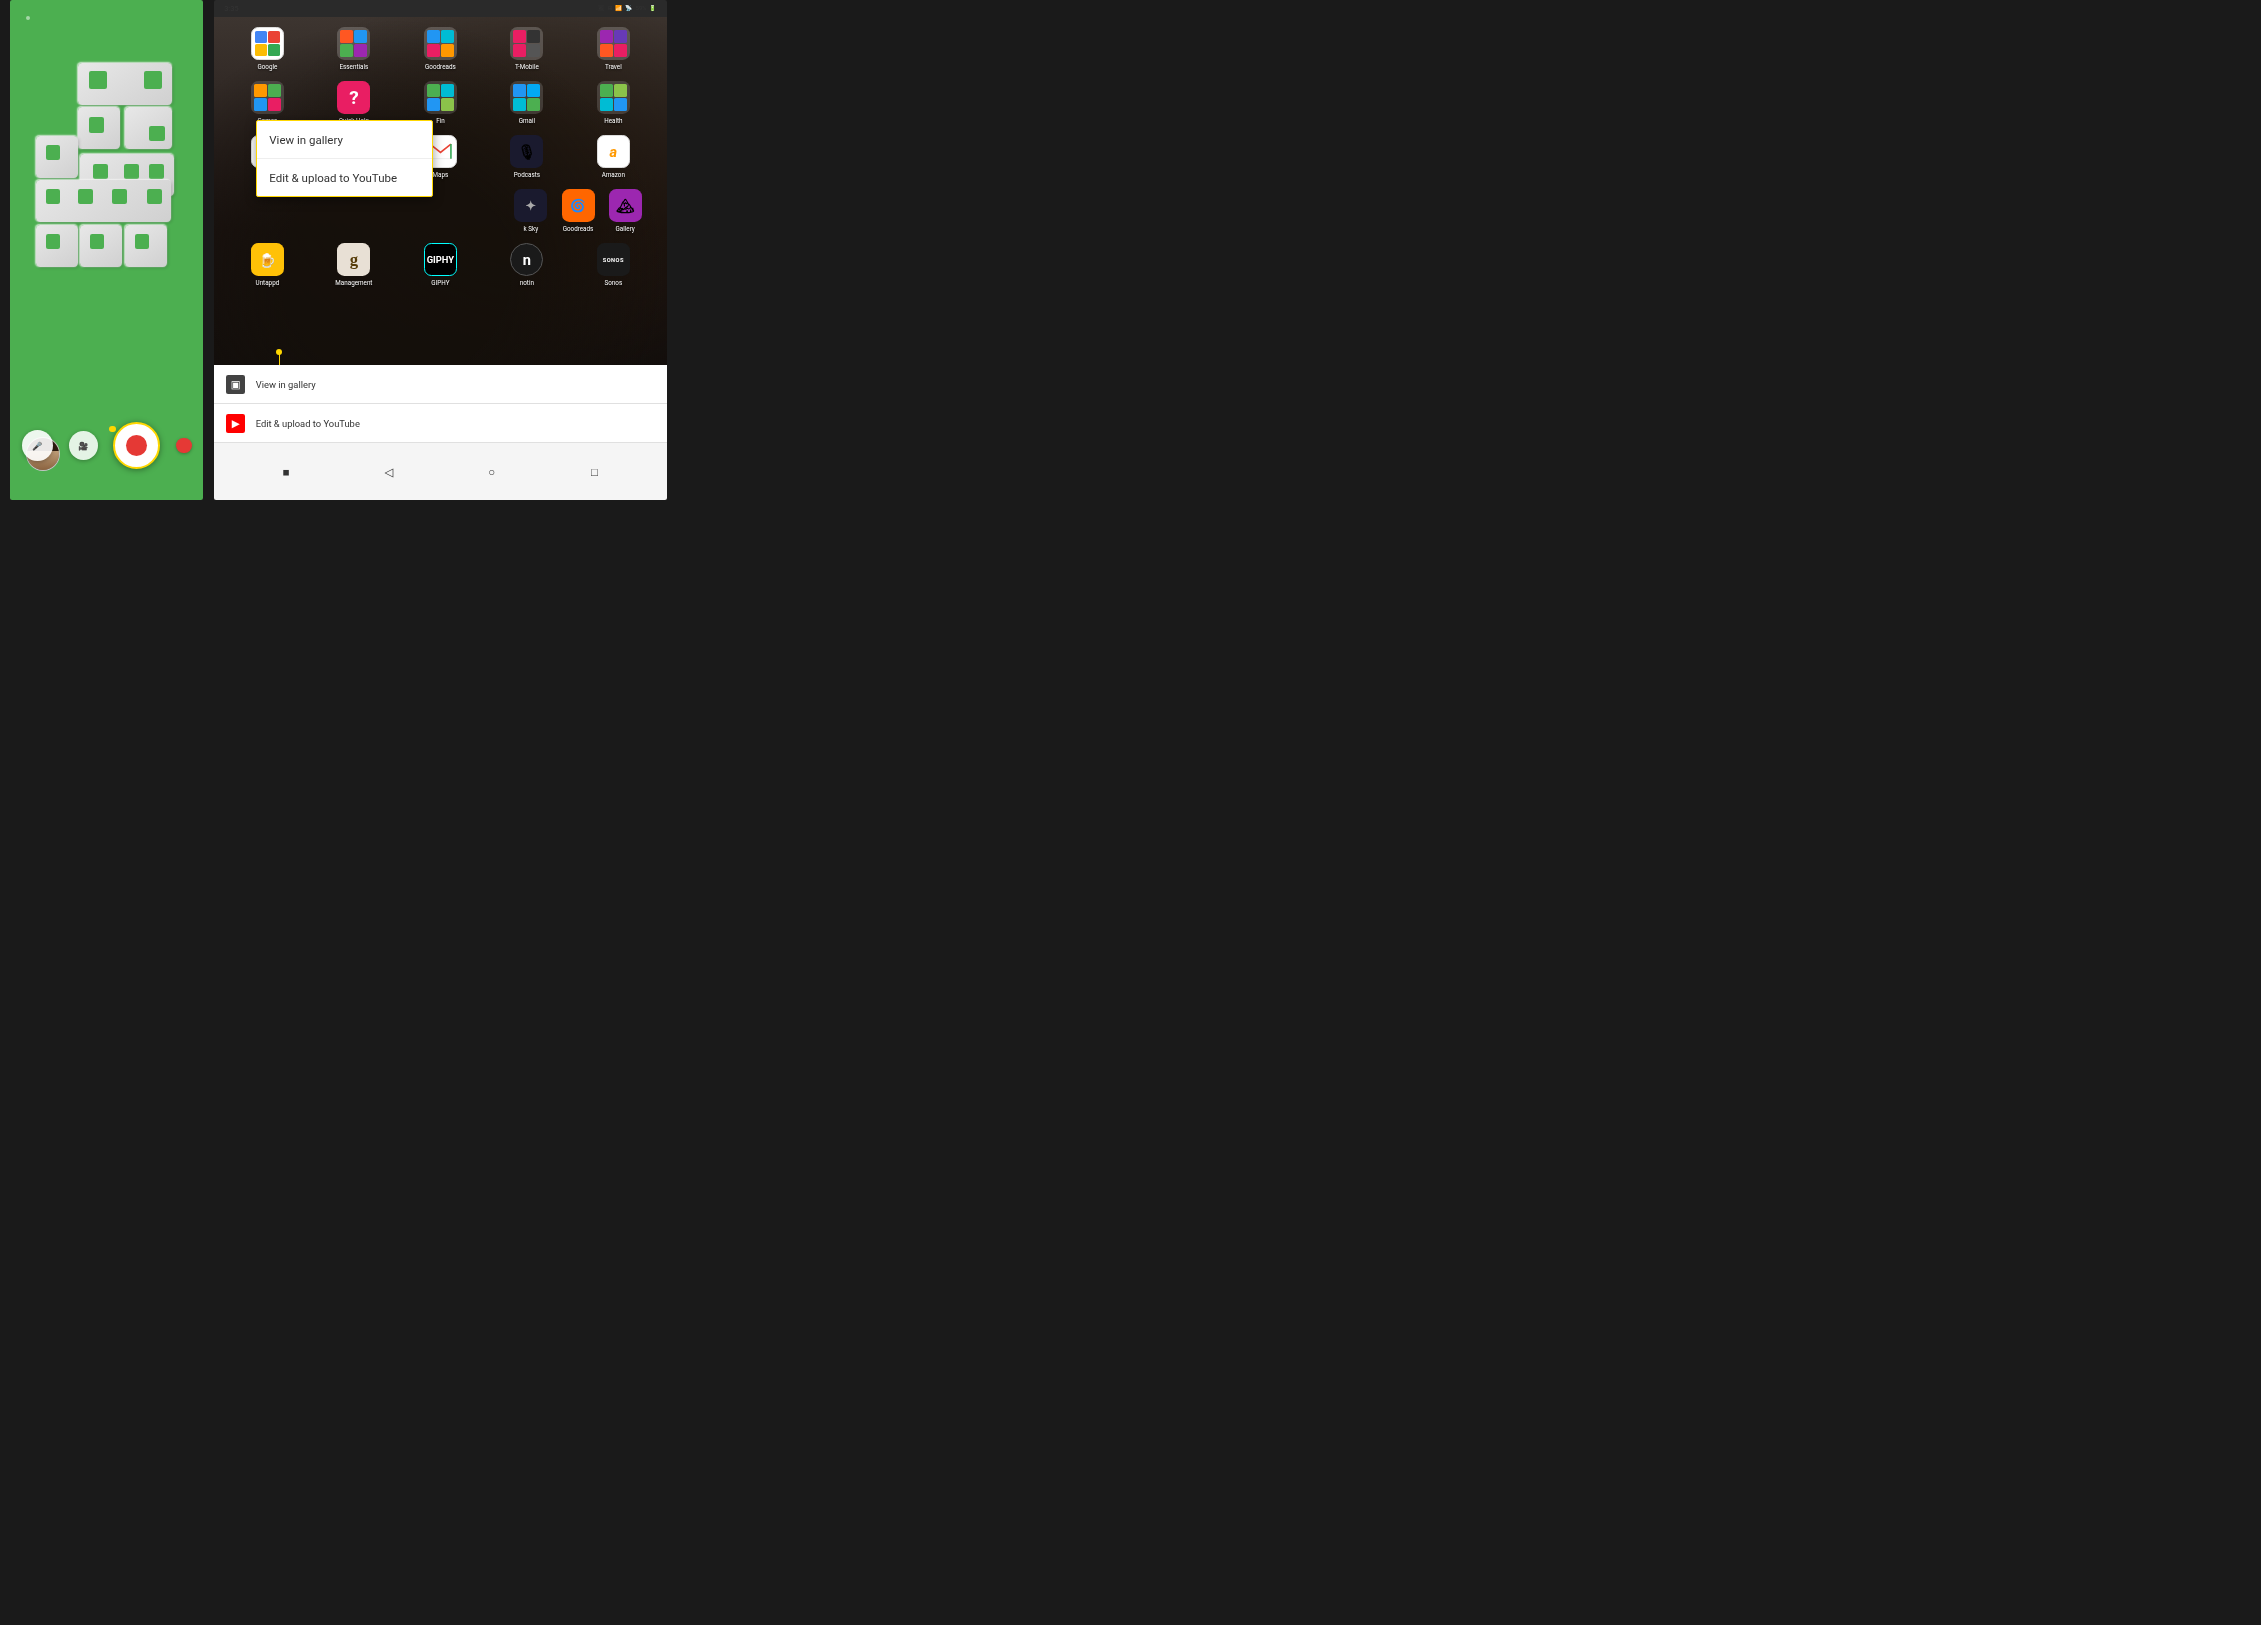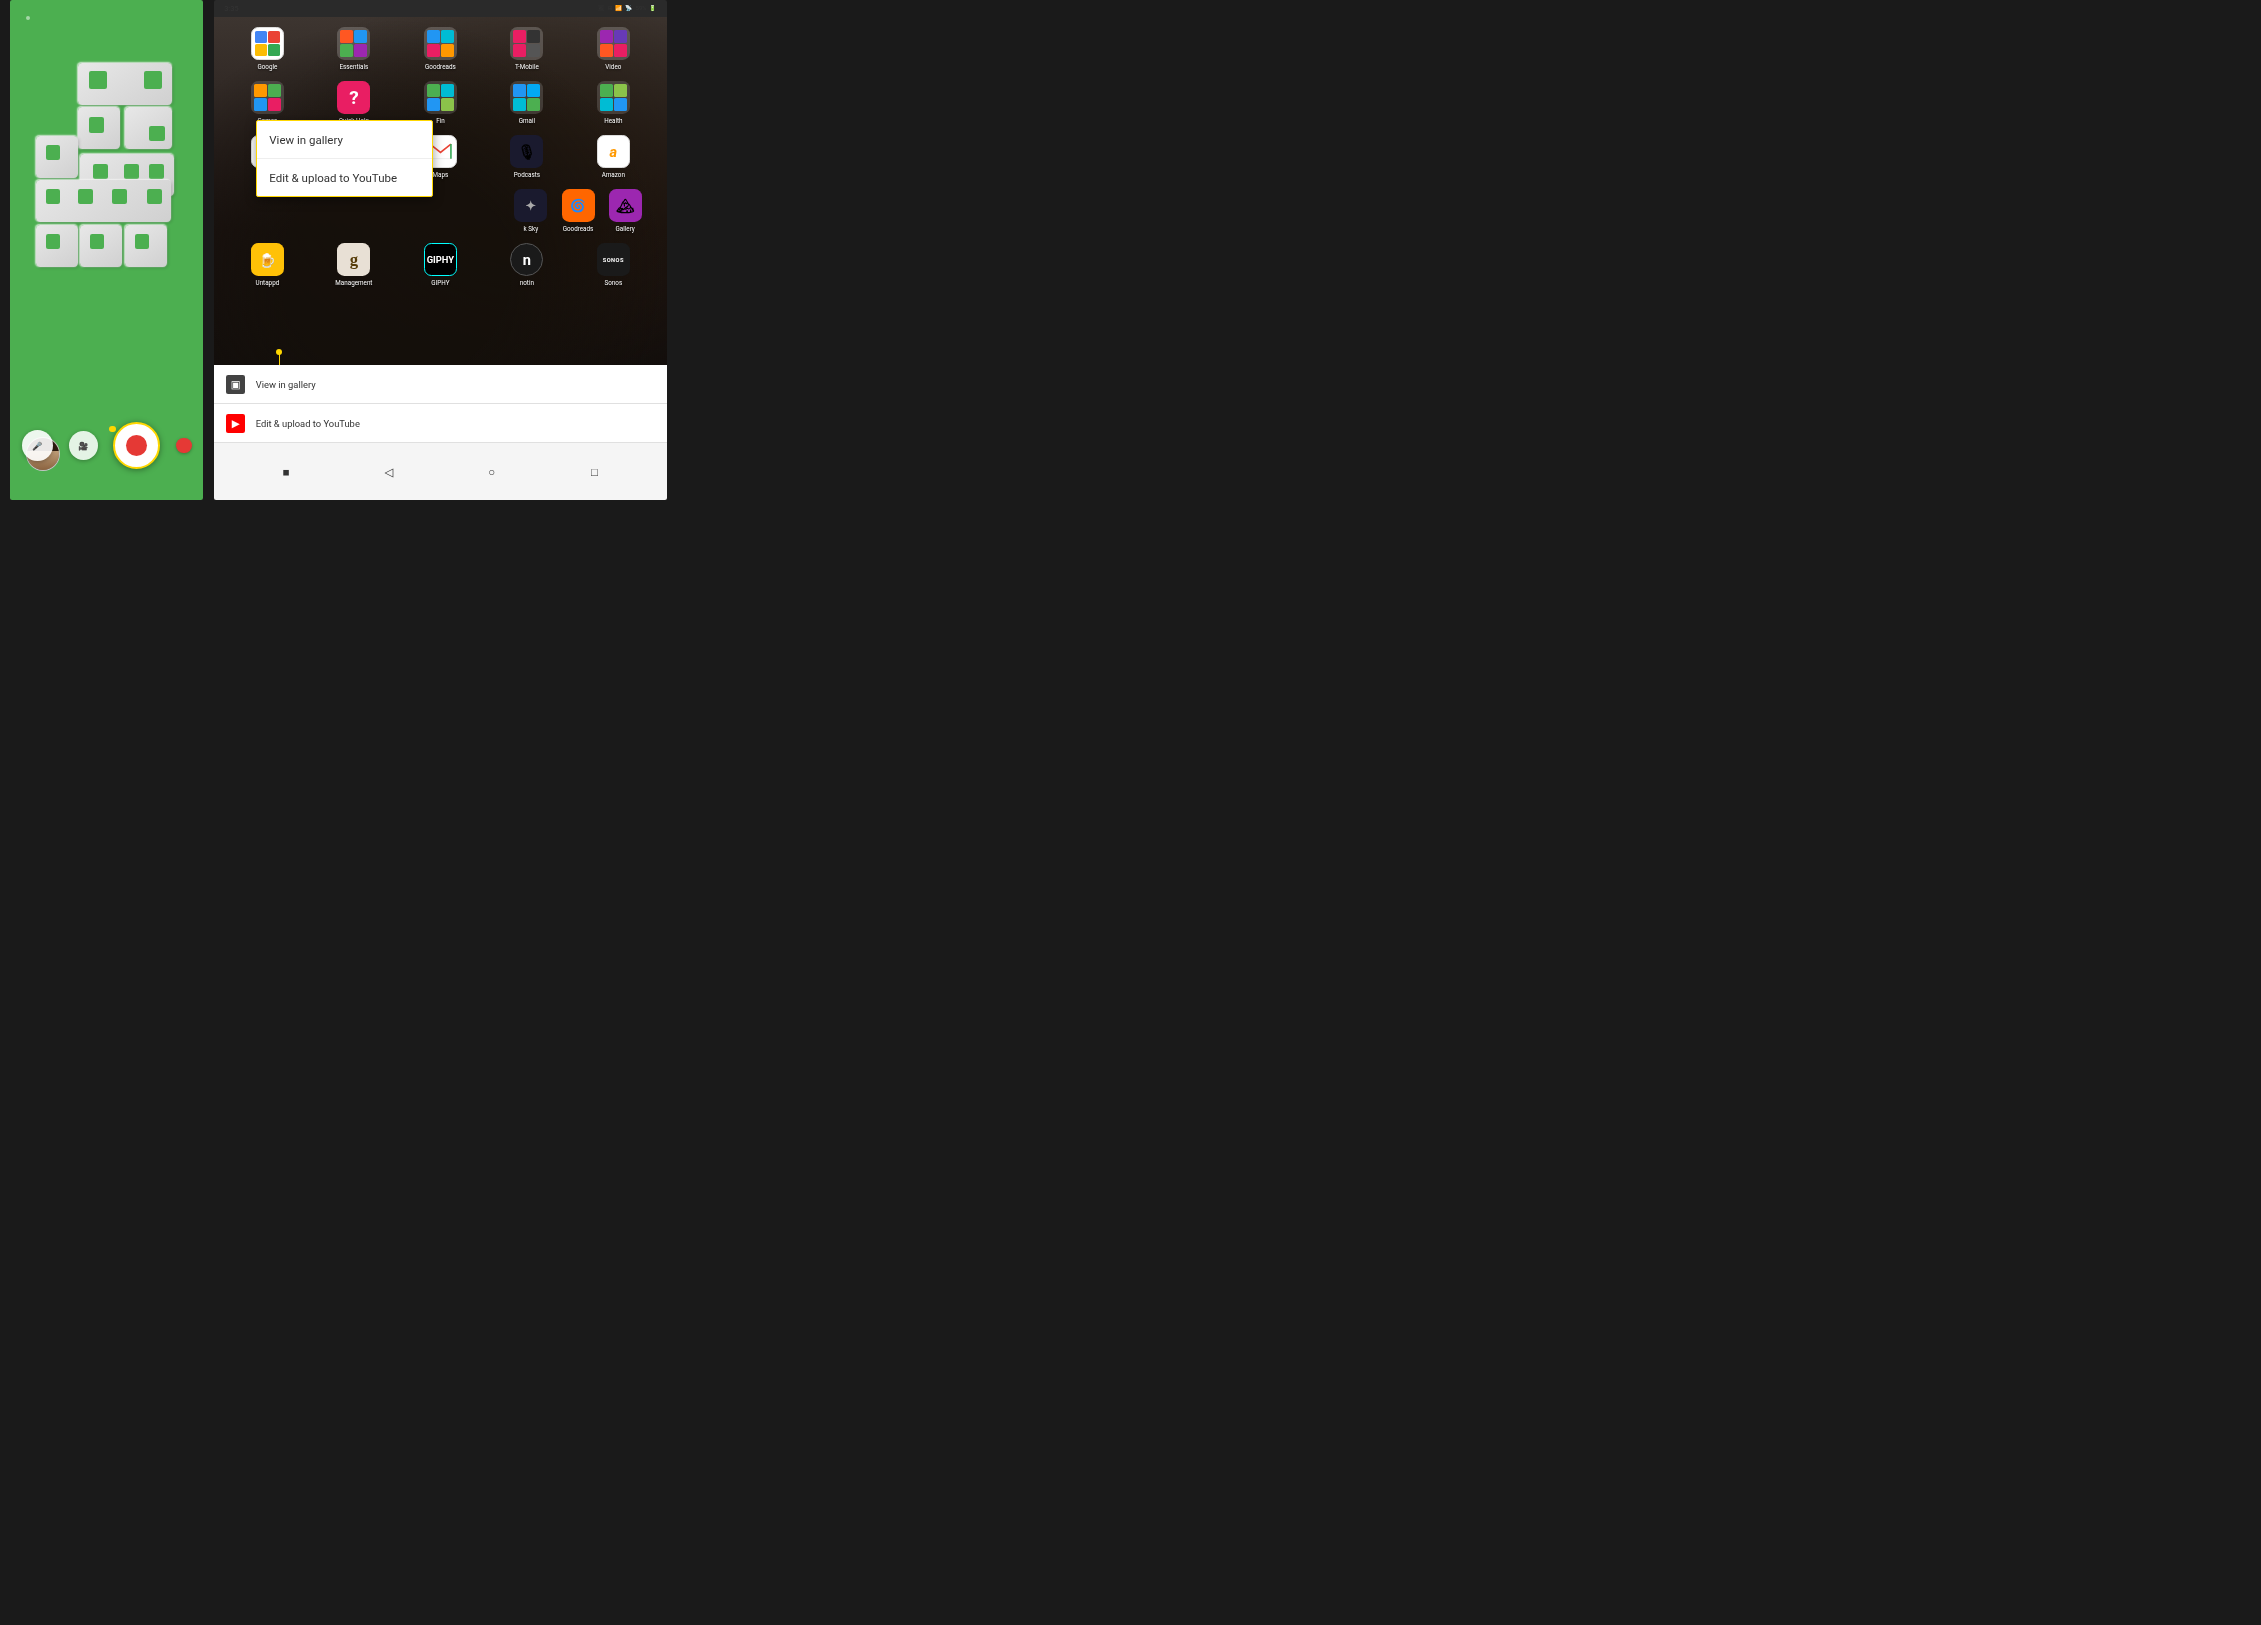--- a/index.html
+++ b/index.html
@@ -546,21 +546,21 @@
           </div>
           <span class="app-label">T-Mobile</span>
         </div>
         <div class="app-item">
           <div class="app-icon folder-icon" style="background:rgba(255,255,255,0.2);">
             <div class="mini-app" style="background:#9c27b0;border-radius:1.6px;"></div>
             <div class="mini-app" style="background:#673ab7;border-radius:1.6px;"></div>
             <div class="mini-app" style="background:#ff5722;border-radius:1.6px;"></div>
             <div class="mini-app" style="background:#e91e63;border-radius:1.6px;"></div>
           </div>
-          <span class="app-label">Video</span>
+          <span class="app-label">Travel</span>
         </div>
       </div>
 
       <div class="app-row">
         <div class="app-item">
           <div class="app-icon folder-icon" style="background:rgba(255,255,255,0.15);">
             <div class="mini-app" style="background:#ff9800;border-radius:1.6px;"></div>
             <div class="mini-app" style="background:#4CAF50;border-radius:1.6px;"></div>
             <div class="mini-app" style="background:#2196f3;border-radius:1.6px;"></div>
             <div class="mini-app" style="background:#e91e63;border-radius:1.6px;"></div>

